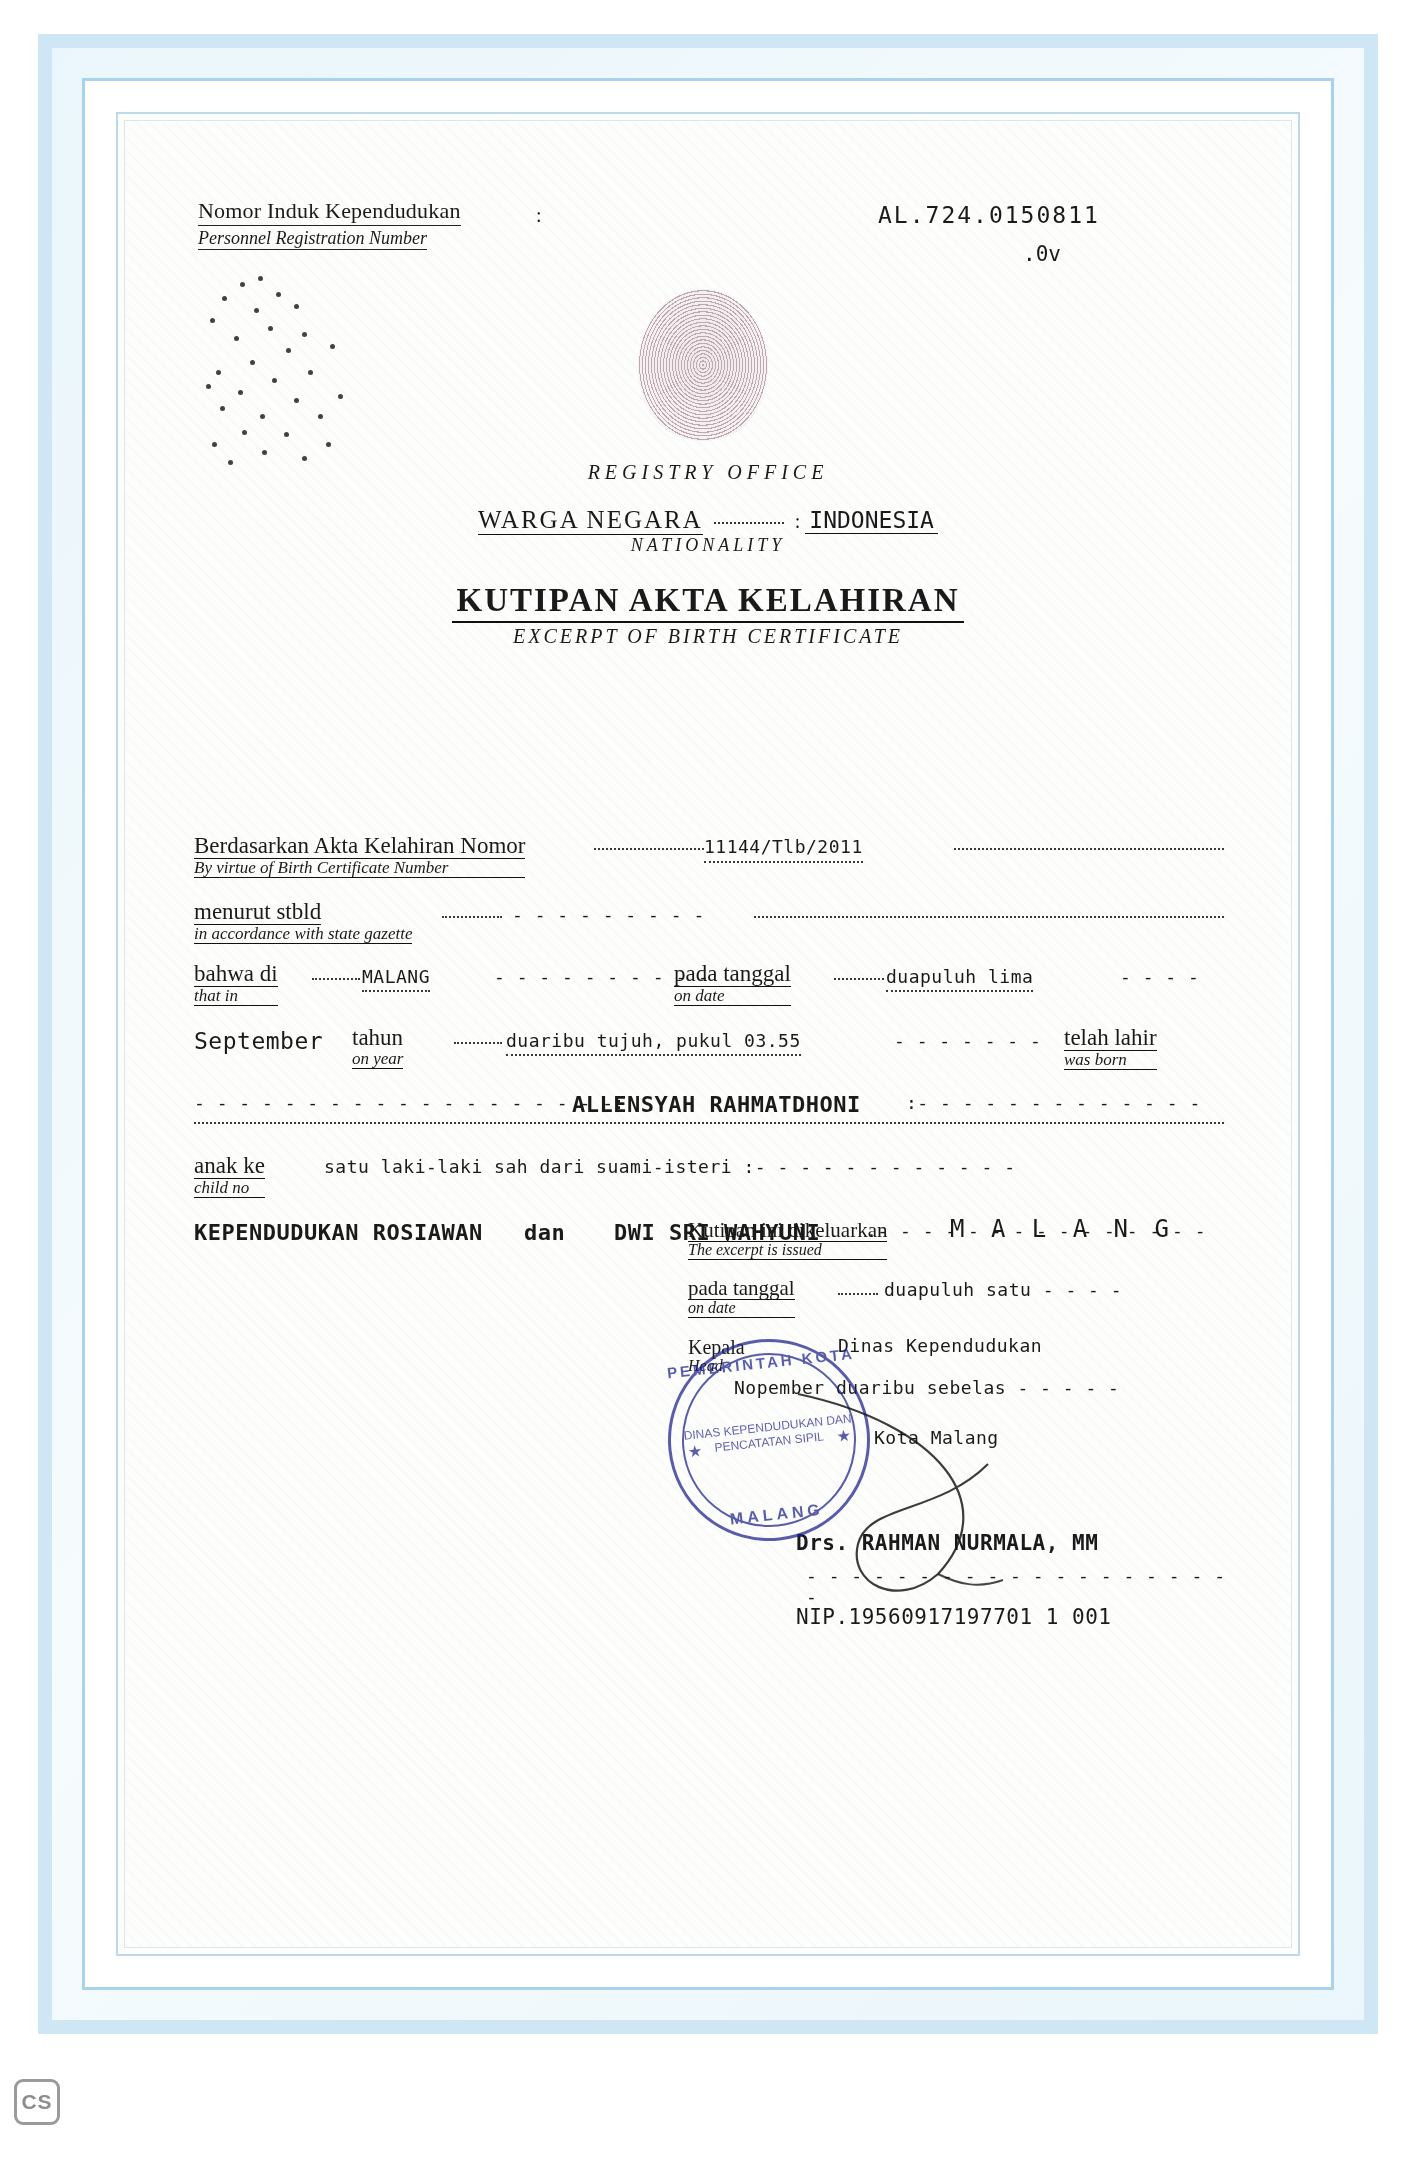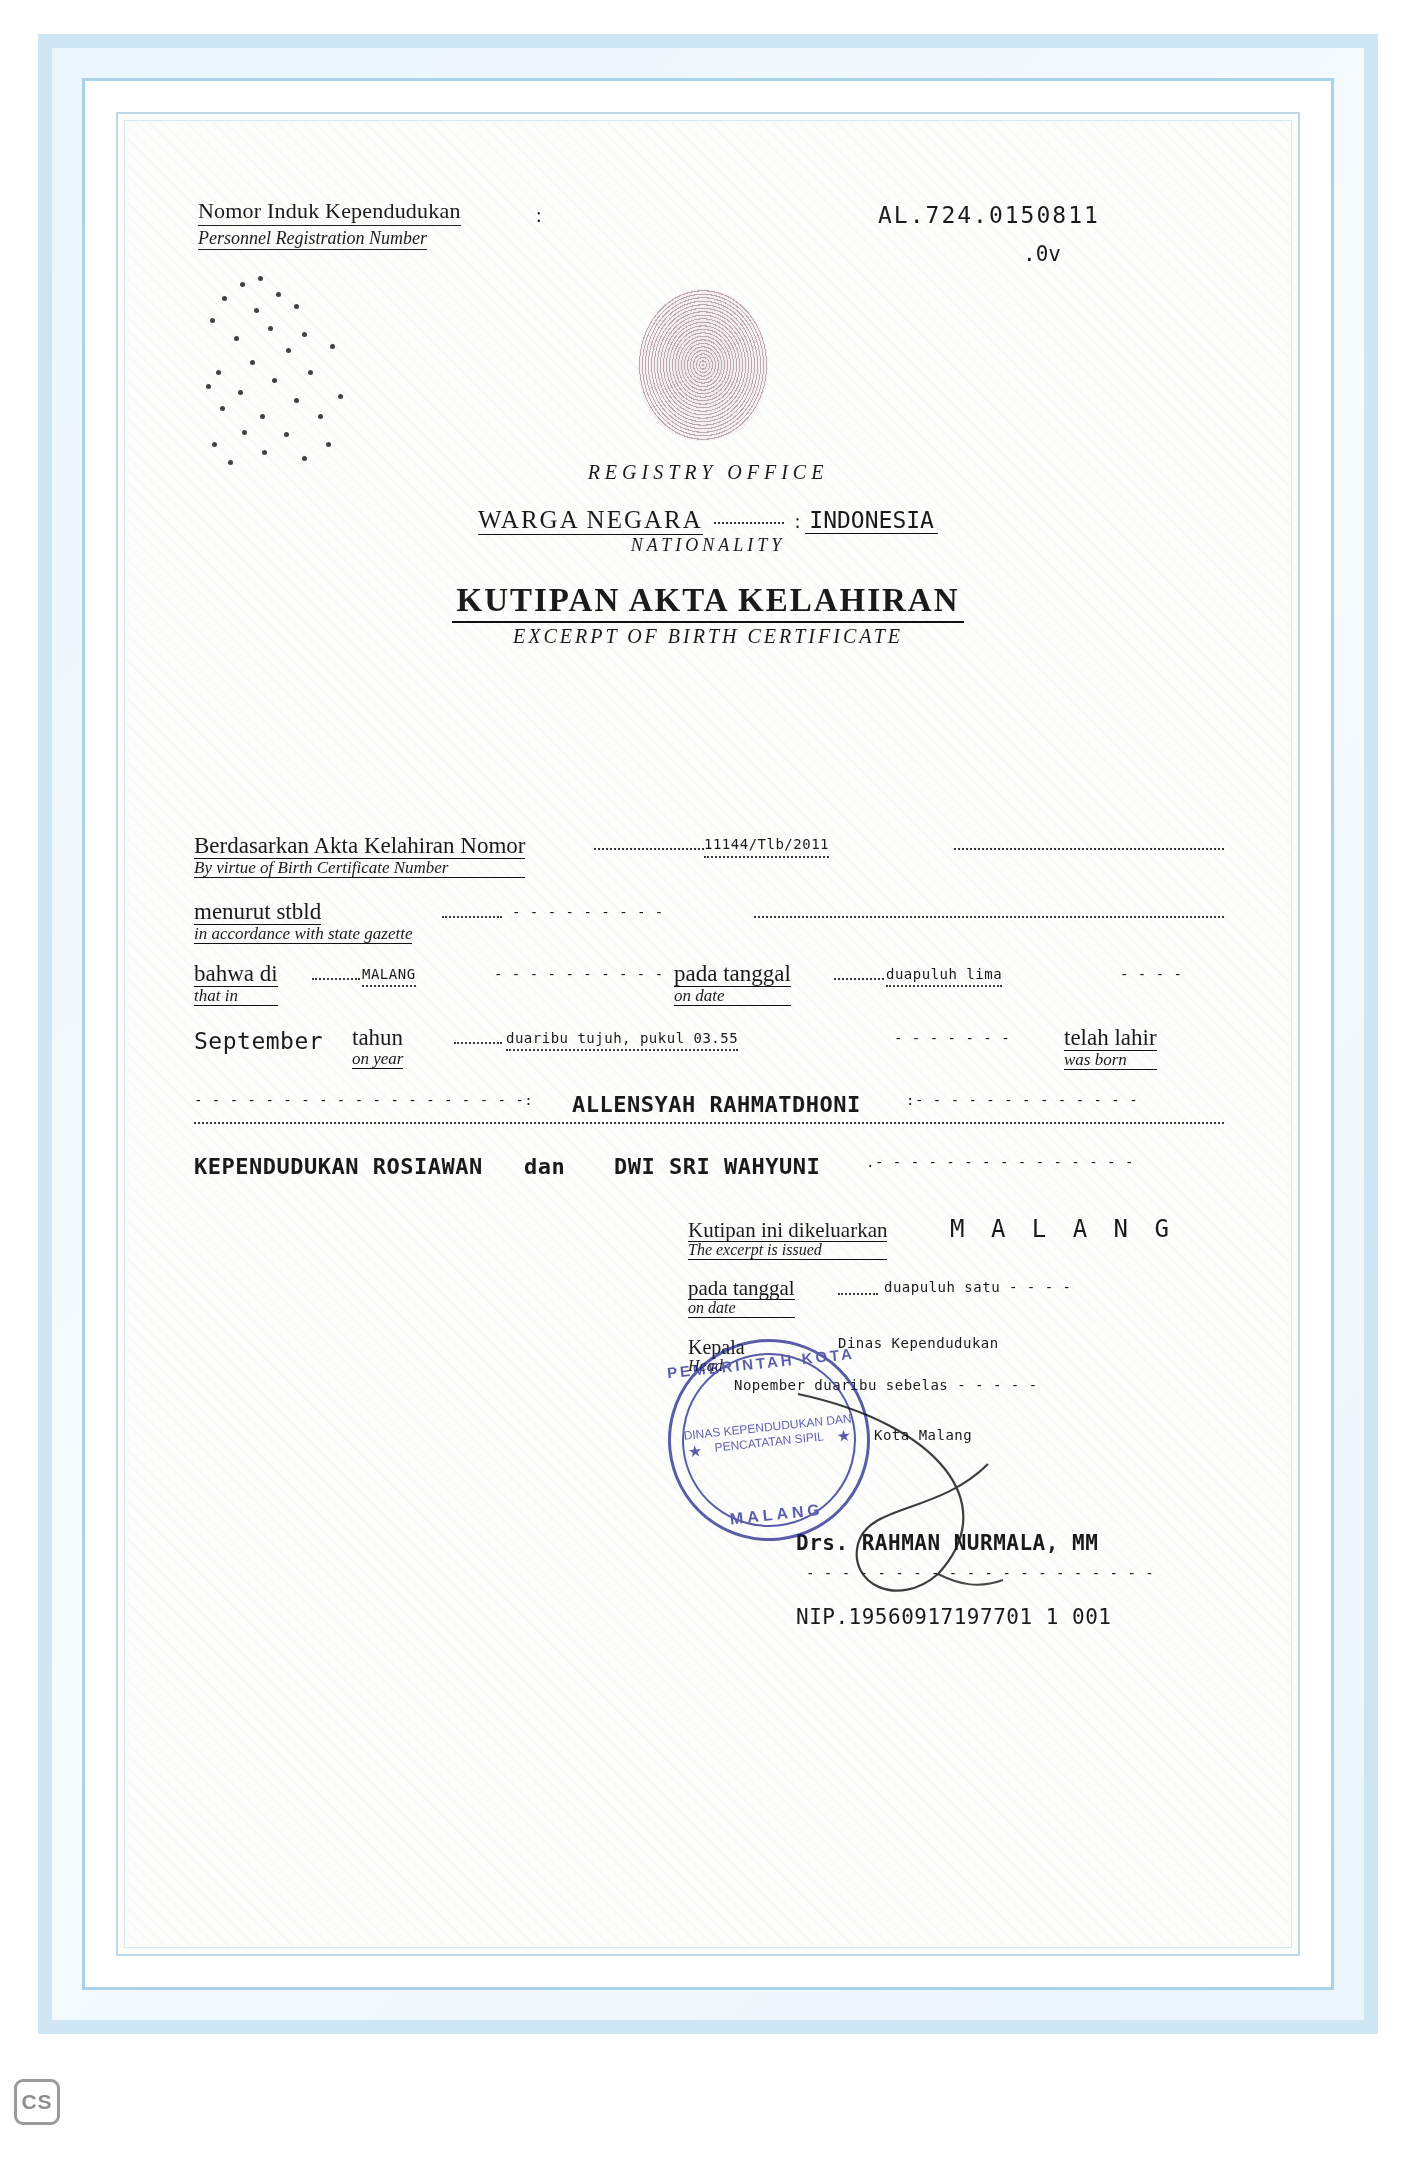--- a/index.html
+++ b/index.html
@@ -67,21 +67,21 @@
   .t-main2{font-size:33px;font-weight:bold;letter-spacing:2px;margin-top:26px;display:inline-block;
            border-bottom:2px solid #111;padding:0 4px 2px;}
   .t-sub2{font-size:20px;font-style:italic;letter-spacing:3px;margin-top:2px;}
 
   
   .body-form{position:absolute;left:6px;top:650px;width:1030px;}
   .lbl{font-size:23px;line-height:1.05;}
   .lbl .it{font-size:17px;font-style:italic;display:block;}
   .underline{border-bottom:1px solid #111;display:inline-block;}
   .dotline{border-bottom:2px dotted #3a3a3a;display:inline-block;vertical-align:6px;}
-  .mono{font-family:"DejaVu Sans Mono",monospace;font-size:14px;letter-spacing:.5px;}
+  .mono{font-family:"DejaVu Sans Mono",monospace;font-size:18px;letter-spacing:.5px;}
   .monob{font-family:"DejaVu Sans Mono",monospace;font-size:22px;font-weight:bold;letter-spacing:.5px;}
 
   .row{position:relative;margin-bottom:4px;}
 
   
   .issue{position:absolute;left:500px;top:1035px;width:540px;}
   .issue .lbl{font-size:21px;}
   .issue .it{font-size:16px;}
   .place{position:absolute;left:262px;top:-4px;font-family:"DejaVu Sans Mono",monospace;
          font-size:24px;letter-spacing:6px;}
@@ -235,20 +235,27 @@
         </span>
       </div>
 
       <div class="row" style="height:58px">
         <span class="mono" style="position:absolute;left:0;top:0">- - - - - - - - - - - - - - - - - - -:</span>
         <span class="monob" style="position:absolute;left:378px;top:0">ALLENSYAH RAHMATDHONI</span>
         <span class="mono" style="position:absolute;left:712px;top:0">:- - - - - - - - - - - - -</span>
         <span class="dotline" style="position:absolute;left:0;top:30px;width:1030px;border-bottom-width:2px"></span>
       </div>
 
+      <div class="row" style="height:62px">
+        <span class="lbl" style="position:absolute;left:0;top:0;">
+          <span class="underline">anak ke</span>
+          <span class="it underline">child no</span>
+        </span>
+        <span class="mono" style="position:absolute;left:130px;top:2px">satu laki-laki sah dari suami-isteri :- - - - - - - - - - - -</span>
+      </div>
 
       <div class="row" style="height:60px">
         <span class="monob" style="position:absolute;left:0;top:0">KEPENDUDUKAN ROSIAWAN</span>
         <span class="monob" style="position:absolute;left:330px;top:0">dan</span>
         <span class="monob" style="position:absolute;left:420px;top:0">DWI SRI WAHYUNI</span>
         <span class="mono" style="position:absolute;left:672px;top:0">.- - - - - - - - - - - - - - -</span>
       </div>
     </div>
 
     <div class="issue">

